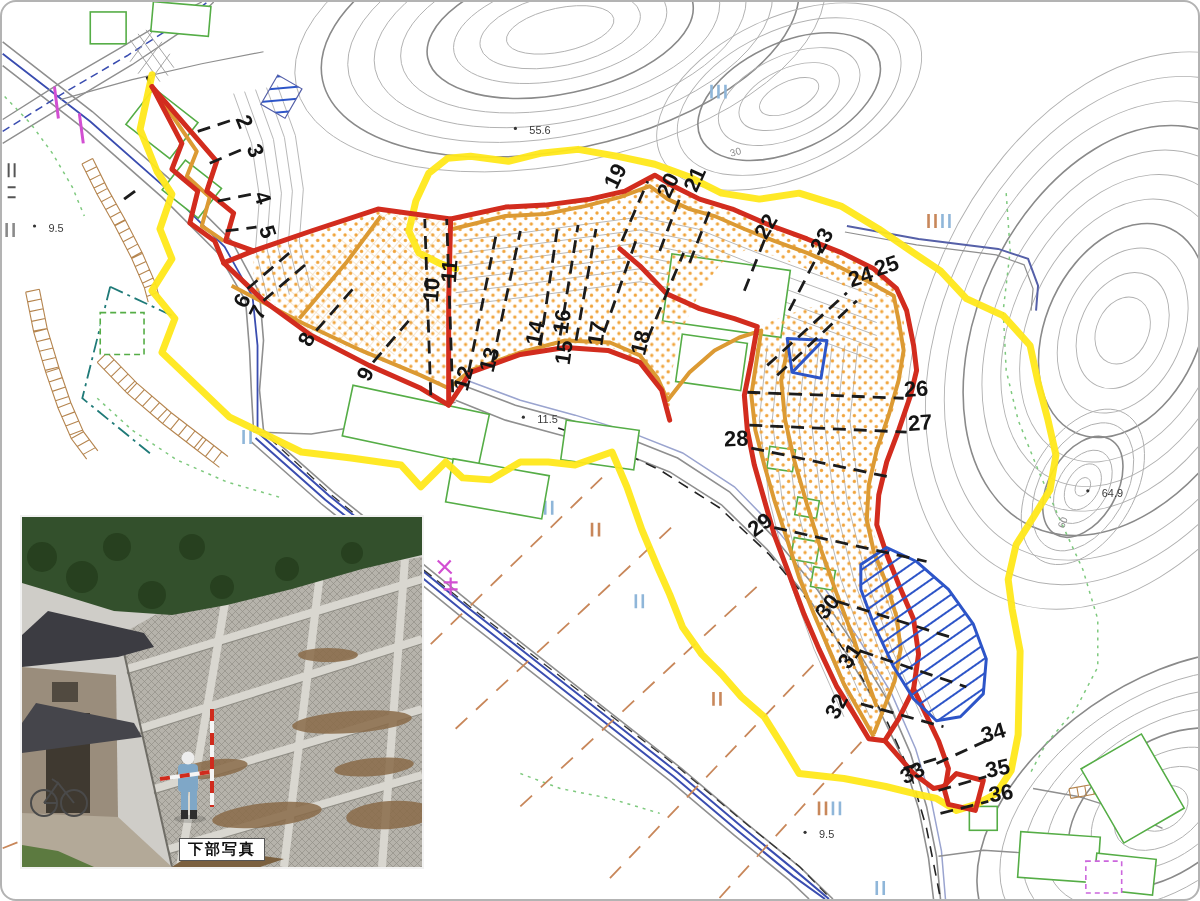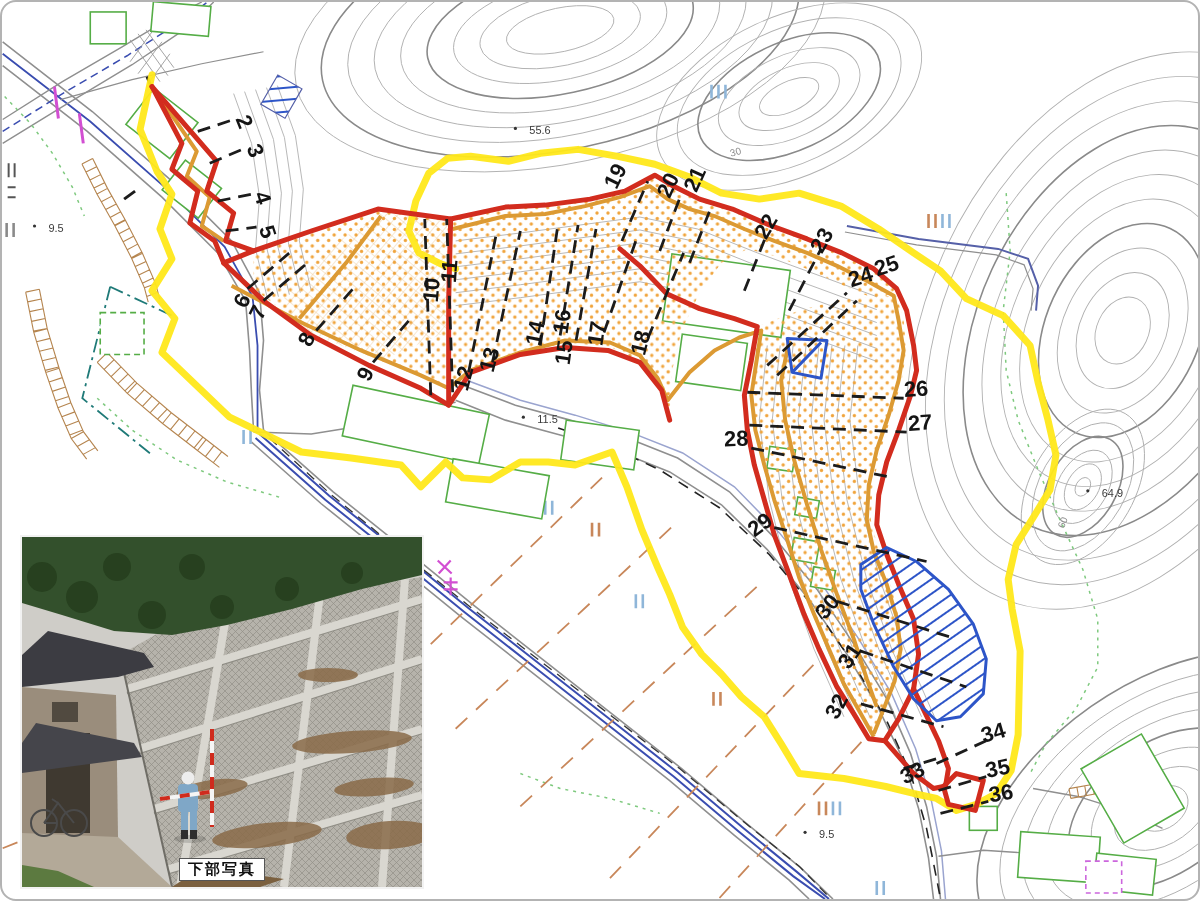--- a/index.html
+++ b/index.html
@@ -2,21 +2,21 @@
 <html><head>
 <meta charset="utf-8">
 <style>
   html,body{margin:0;padding:0;background:#ffffff;}
   body{width:1200px;height:901px;position:relative;font-family:"Liberation Sans",sans-serif;}
   .stage{position:absolute;inset:0;background:#fff;border:2px solid #b3b3b3;border-radius:16px;
          overflow:hidden;box-sizing:border-box;}
   .stage svg.map{position:absolute;left:0;top:0;width:100%;height:100%;}
   .cmin{fill:none;stroke:#b0b0b0;stroke-width:0.9;}
   .cmaj{fill:none;stroke:#8a8a8a;stroke-width:1.6;}
-  .photo{position:absolute;left:20px;top:535px;width:400px;height:350px;box-shadow:0 0 0 2px #f2f2f2;}
+  .photo{position:absolute;left:20px;top:515px;width:400px;height:350px;box-shadow:0 0 0 2px #f2f2f2;}
   .photo svg{position:absolute;inset:0;width:100%;height:100%;}
   .photo-caption{position:absolute;left:50%;bottom:6px;transform:translateX(-50%);
       background:#ffffff;color:#111;border:1px solid #555;padding:1px 8px;
       font-size:15px;font-weight:bold;letter-spacing:2px;white-space:nowrap;}
   .sec-label{font-weight:bold;font-size:22px;fill:#141414;}
   .spot-label{font-size:11px;fill:#3a3a3a;}
   .cont-label{font-size:10px;fill:#8a8a8a;}
 </style>
 </head>
 <body>

